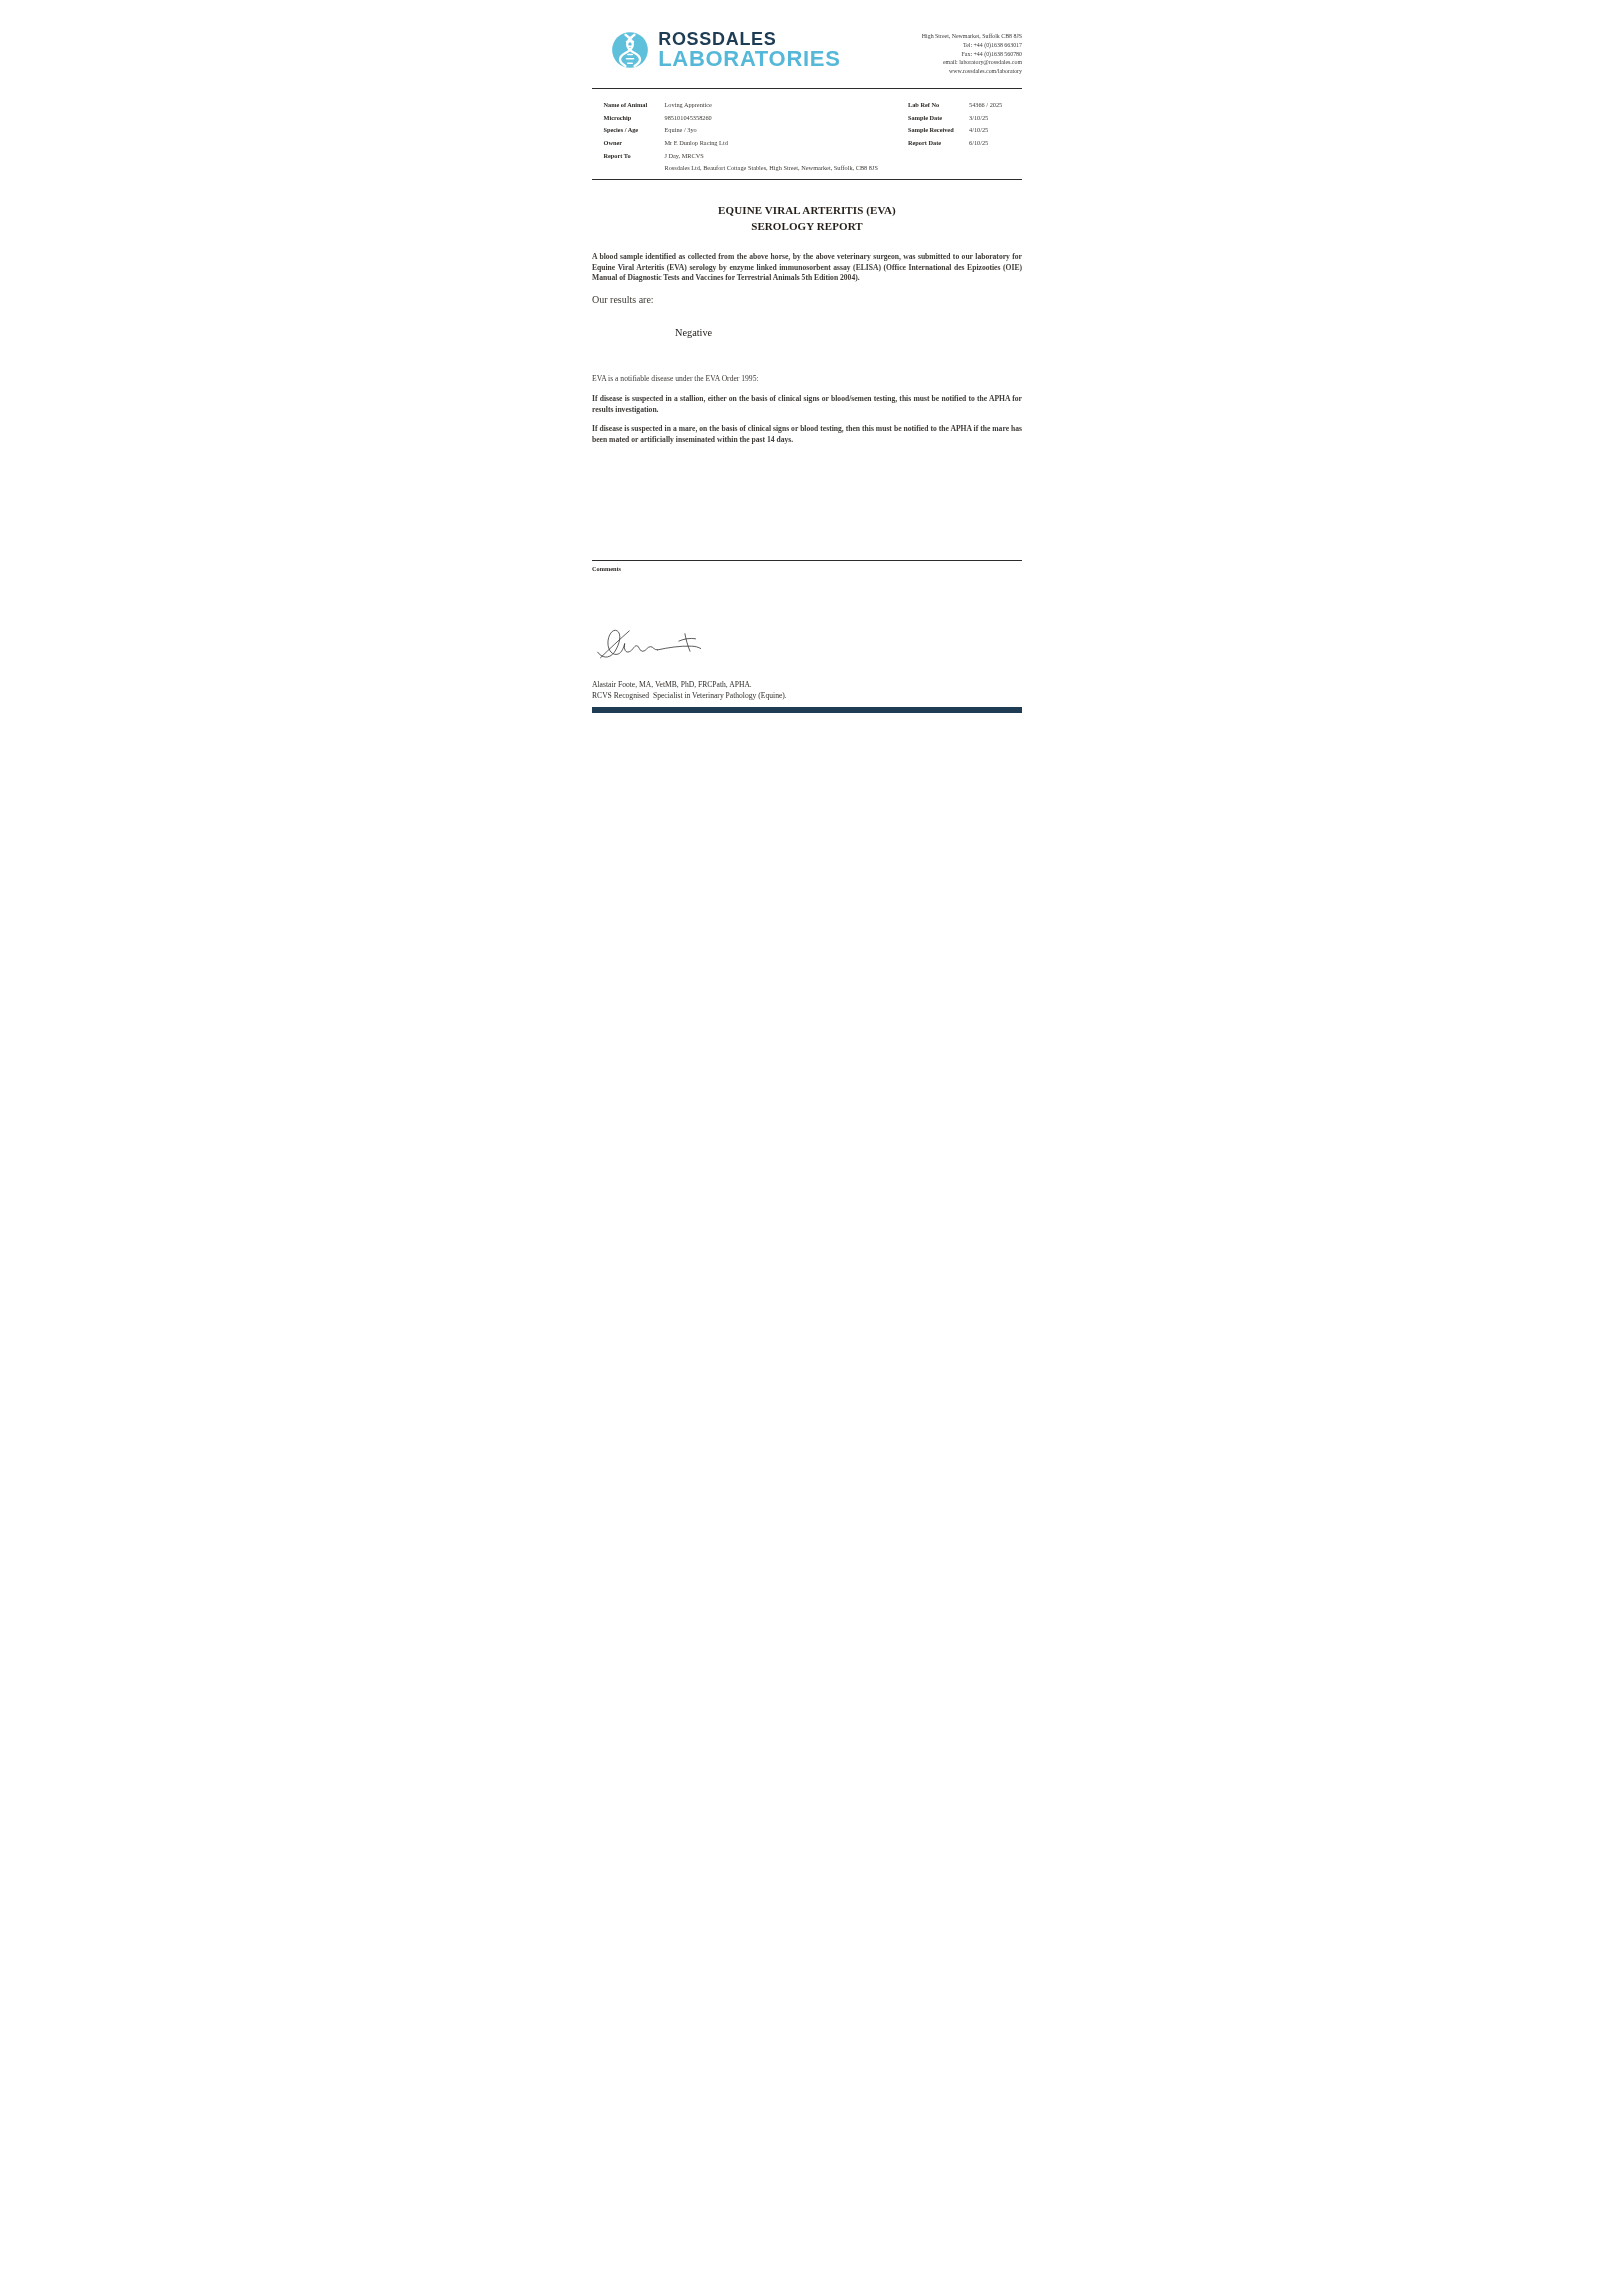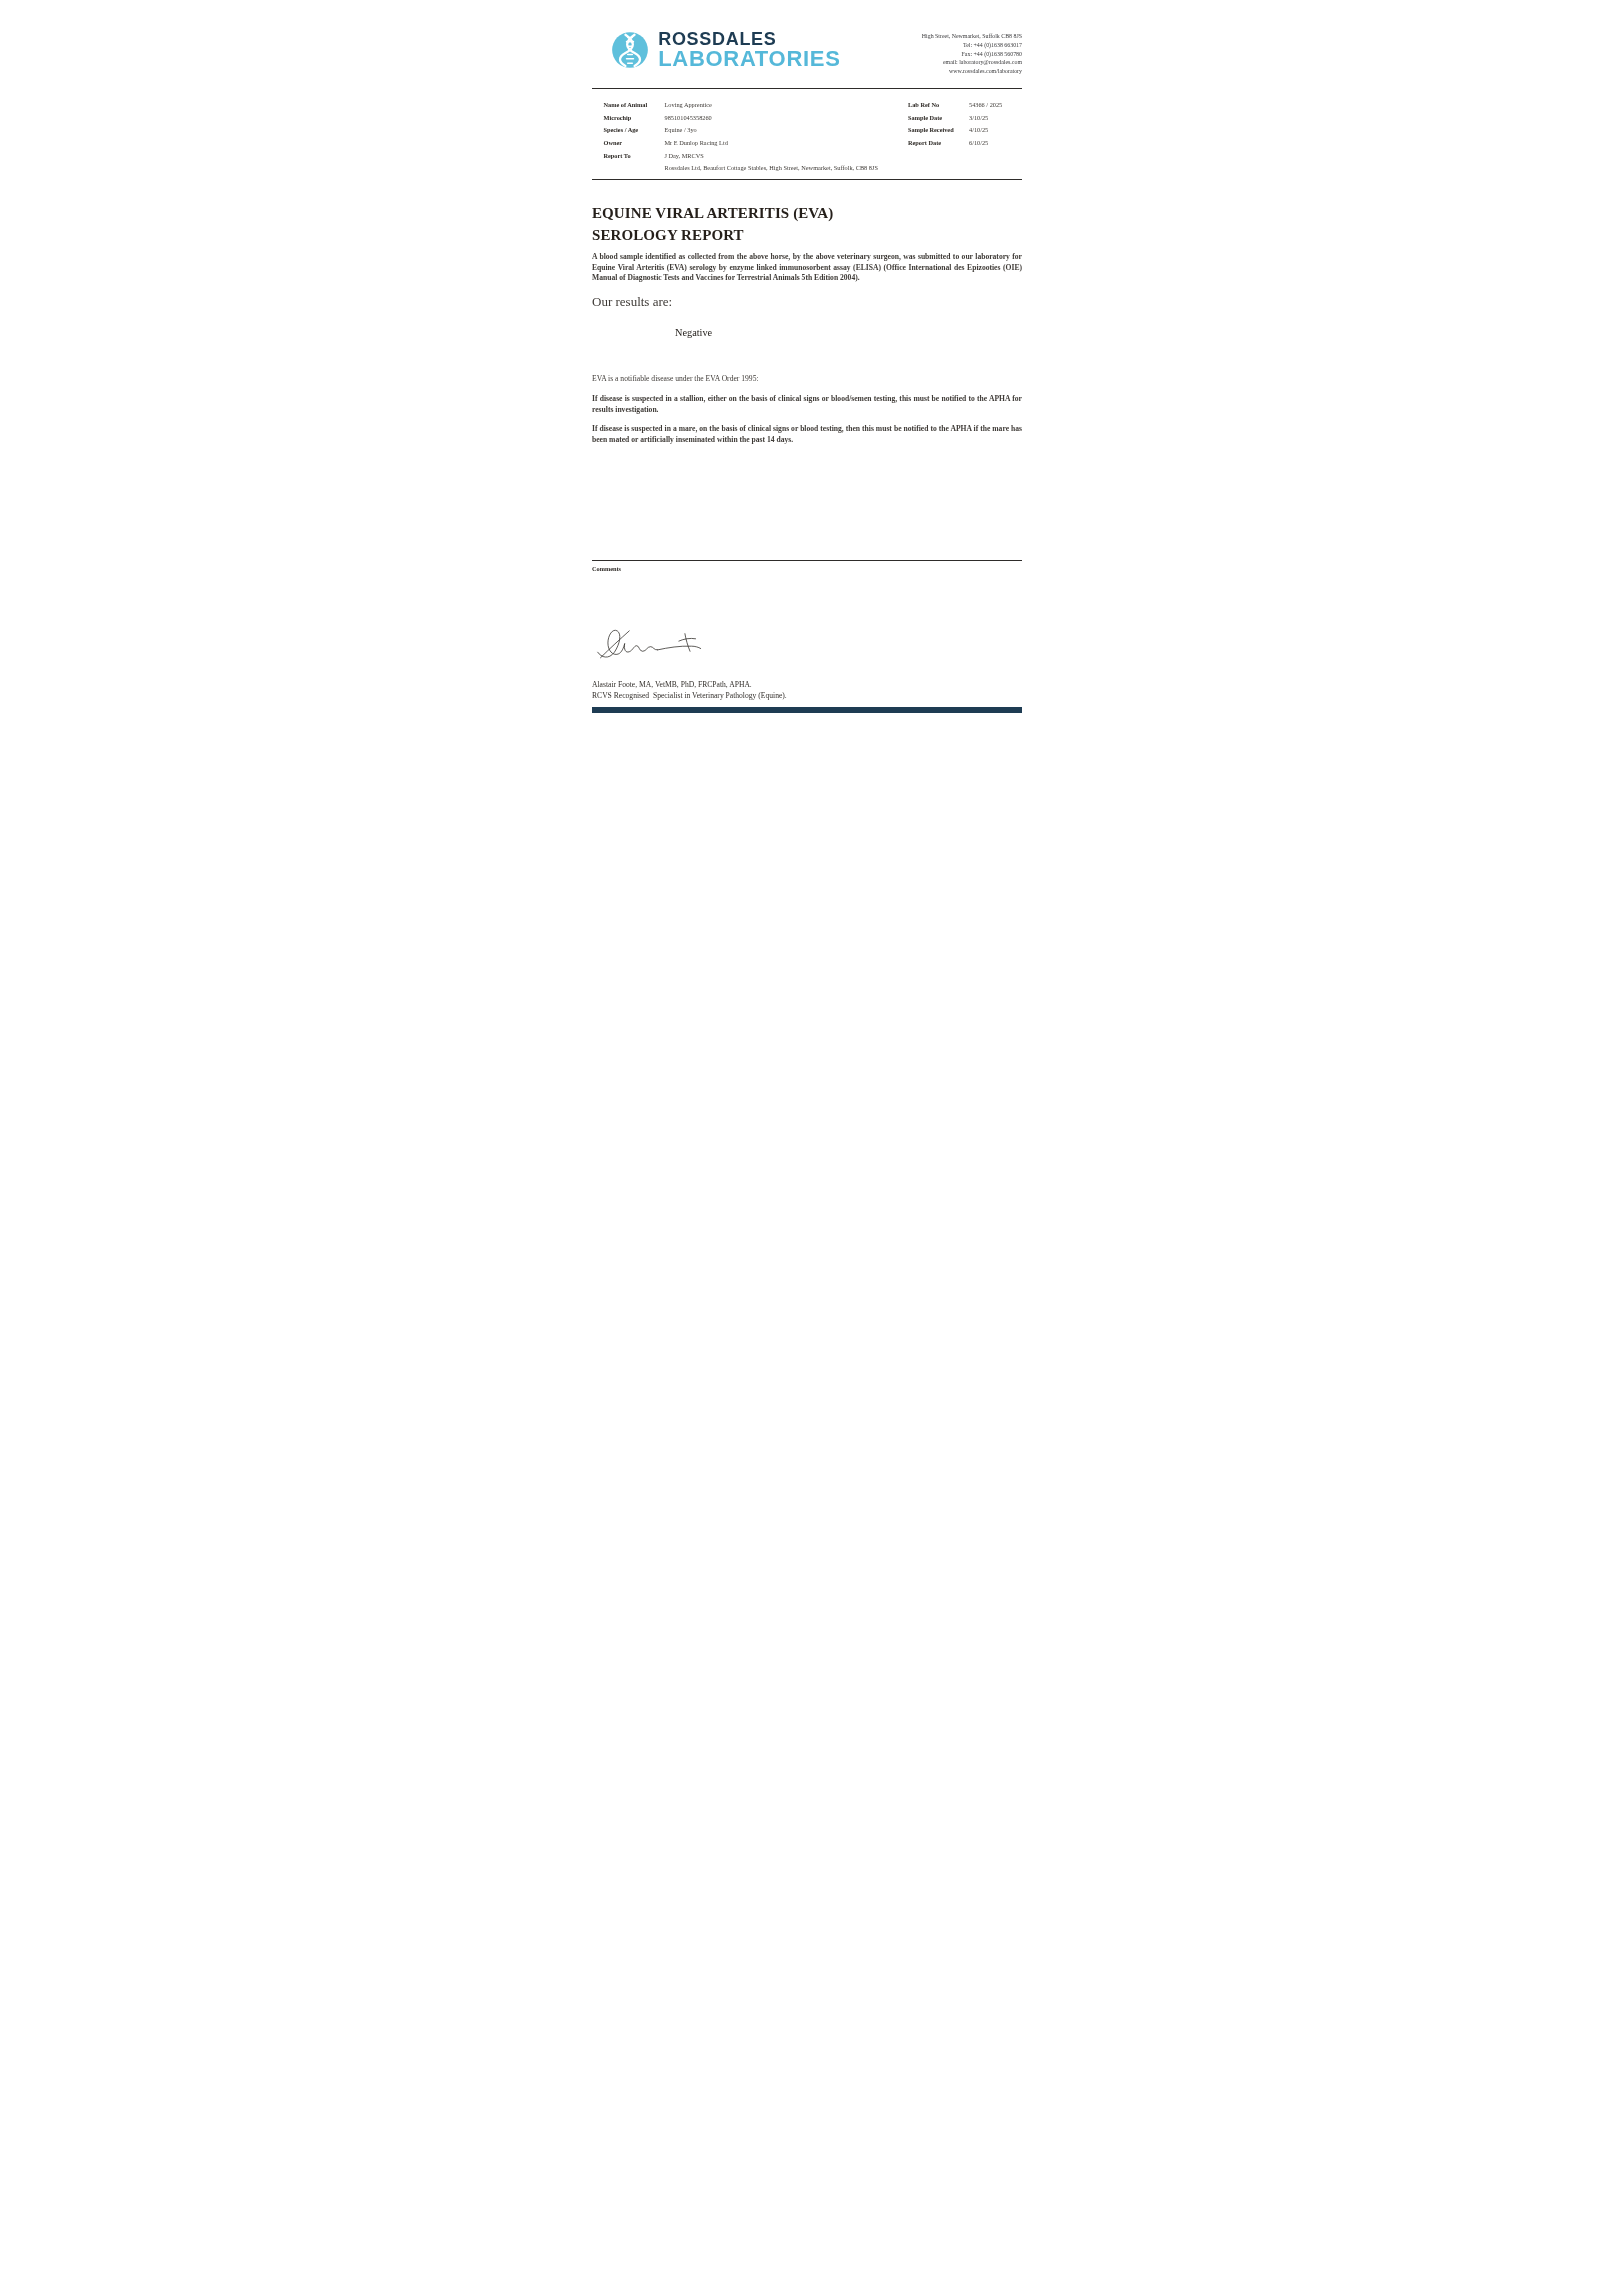--- a/index.html
+++ b/index.html
@@ -40,27 +40,27 @@
   .info-right {
     position: absolute; left: 316px; top: 0; width: 115px;
     display: grid; grid-template-columns: 61px 1fr; grid-auto-rows: 12.7px;
     font-size: 6.3px; line-height: 1.2; align-items: start;
   }
   .info-label { font-weight: 700; color: #2d2925; }
   .info-value { color: #3e3a36; }
   .info-address { white-space: nowrap; }
 
   
-  .report-title { top: 203px; font-size: 15px; font-weight: 700;
+  .report-title { top: 203px; text-align: center; font-size: 11px; font-weight: 700;
     line-height: 1.45; letter-spacing: 0.1px; color: var(--heading, #251f1a); }
 
   
   .para { font-size: 7.6px; line-height: 1.39; text-align: justify; font-weight: bold; }
   .intro-para { top: 252px; }
-  .results-intro { top: 294px; font-size: 13px; }
+  .results-intro { top: 294px; font-size: 10px; }
   .result-value { top: 327px; font-size: 10.3px; font-weight: 400; color: #1f1b17; padding-left: 83px; }
   .notifiable-line { top: 374px; font-size: 7.6px; }
   .stallion-para { top: 394px; }
   .mare-para { top: 424px; }
 
   
   .comments-section { top: 560px; border-top: 1.1px solid var(--rule, #2e2c2a); padding-top: 3.7px; height: 18.4px; }
   .comments-label { font-size: 6.3px; font-weight: 700; color: #2d2925; }
 
   

